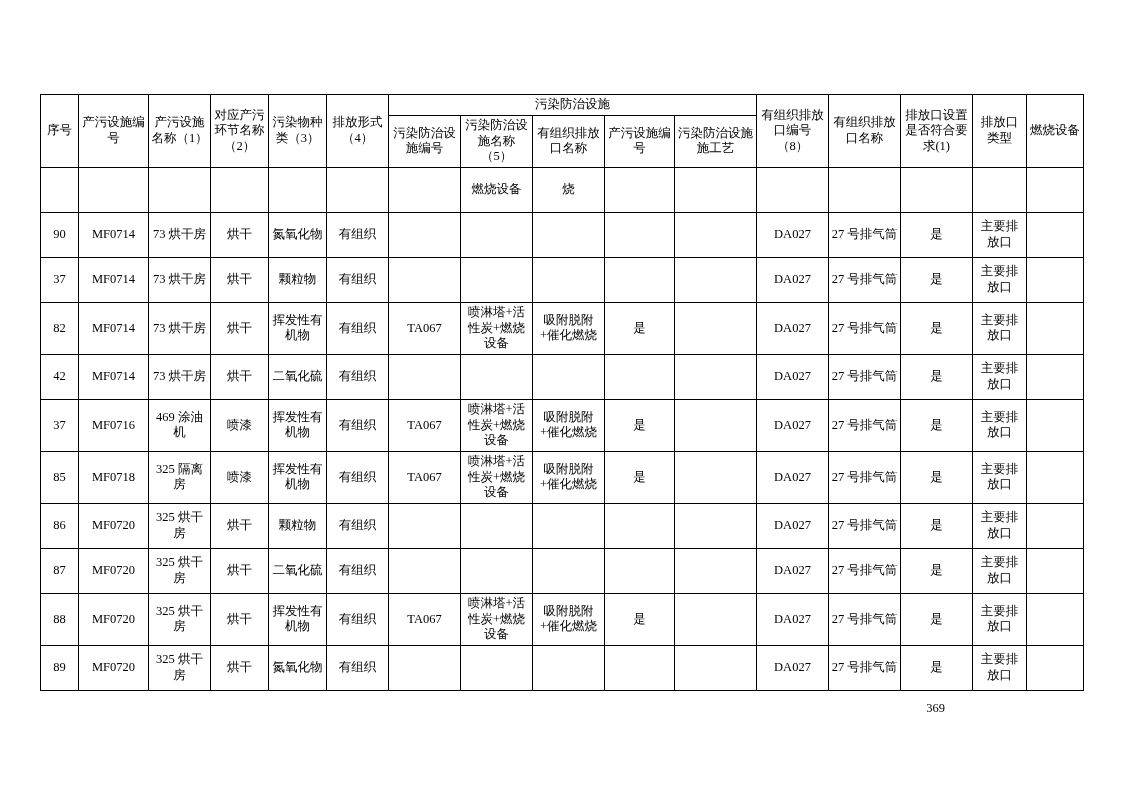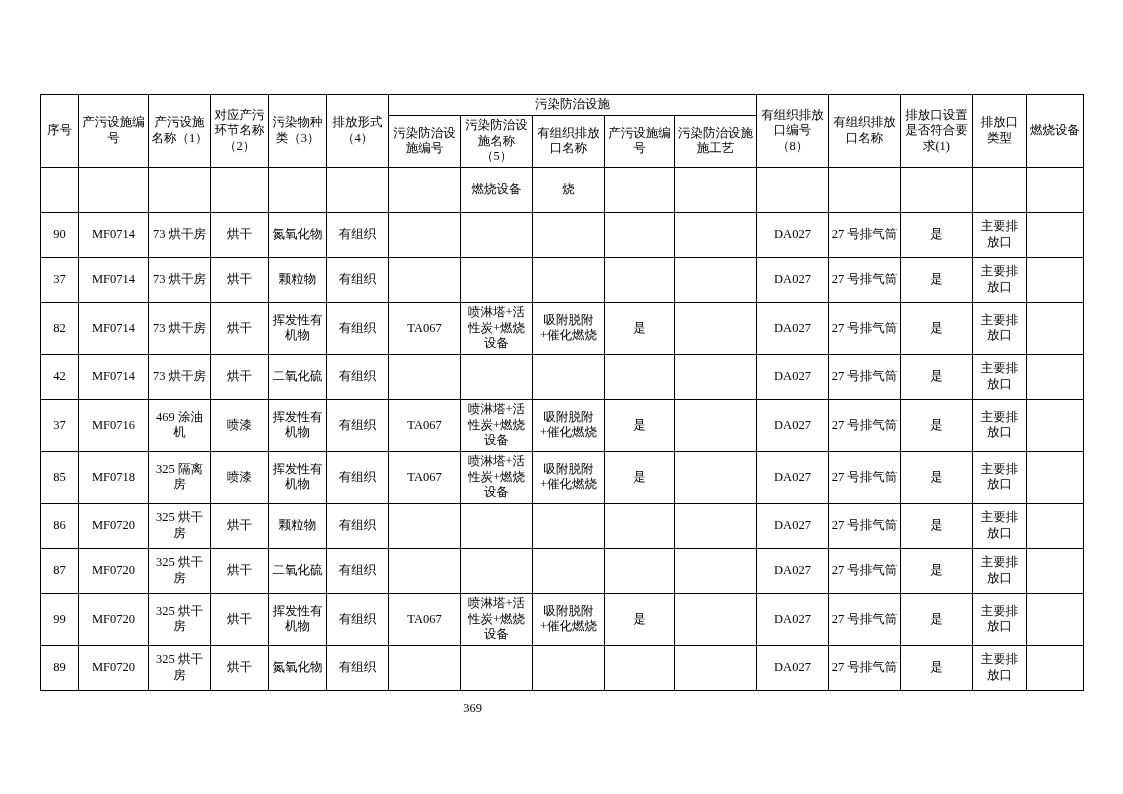--- a/index.html
+++ b/index.html
@@ -62,21 +62,21 @@
     height: 52px;
   }
   .notes-row td {
     height: 22px;
   }
   .page-number {
     position: absolute;
     left: 0;
     top: 701px;
     width: 945px;
-    text-align: center;
+    text-align: right;
     font-size: 12.5px;
     font-family: "Liberation Serif", "DejaVu Serif", serif;
   }
   
   col.c0 { width: 38px; }
   col.c1 { width: 70px; }
   col.c2 { width: 62px; }
   col.c3 { width: 58px; }
   col.c4 { width: 58px; }
   col.c5 { width: 62px; }
@@ -305,21 +305,21 @@
           <td></td>
           <td></td>
           <td>DA027</td>
           <td>27 号排气筒</td>
           <td>是</td>
           <td>主要排放口</td>
           <td></td>
         </tr>
 
         <tr class="tall">
-          <td>99</td>
+          <td>88</td>
           <td>MF0720</td>
           <td>325 烘干房</td>
           <td>烘干</td>
           <td>挥发性有机物</td>
           <td>有组织</td>
           <td>TA067</td>
           <td>喷淋塔+活性炭+燃烧设备</td>
           <td>吸附脱附+催化燃烧</td>
           <td>是</td>
           <td></td>

